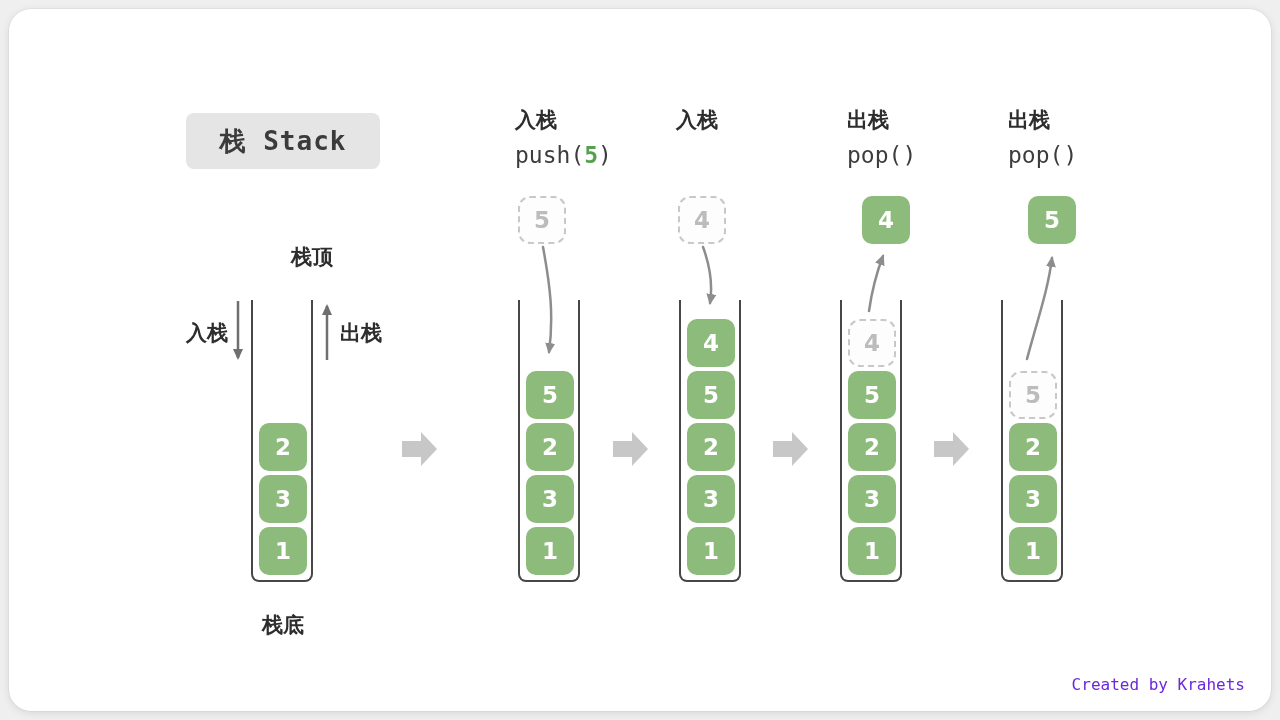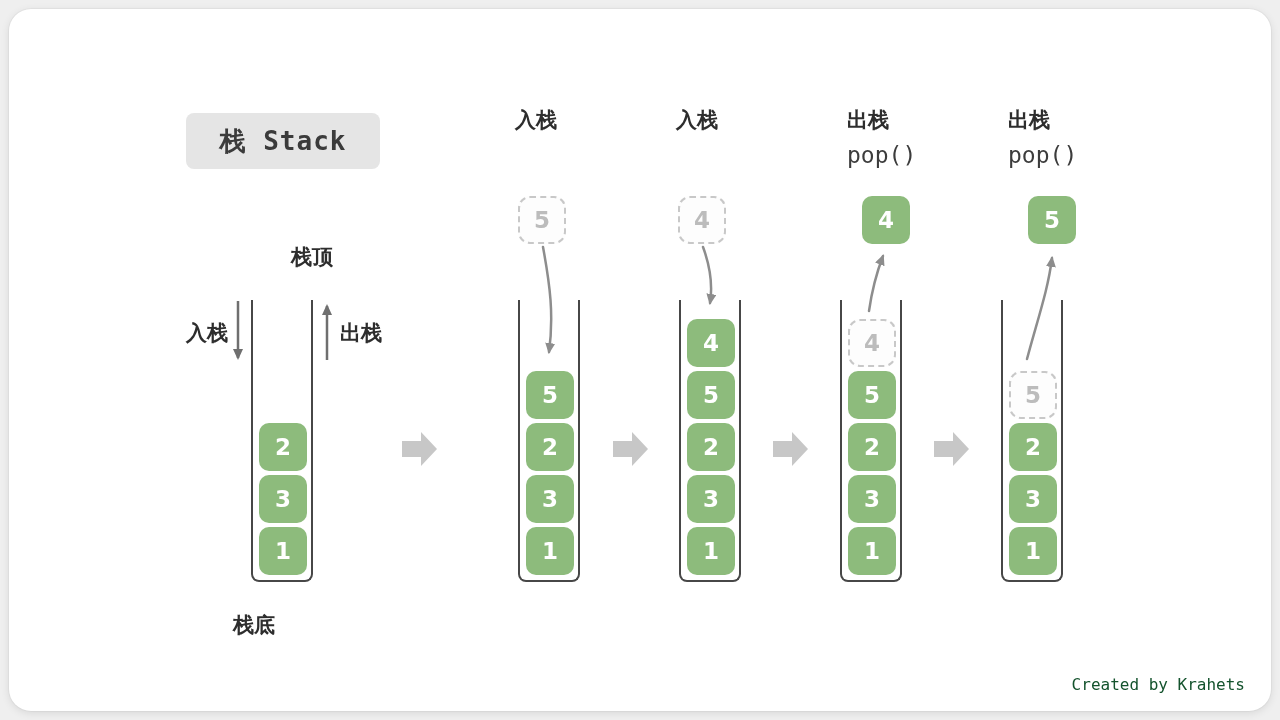--- a/index.html
+++ b/index.html
@@ -53,38 +53,39 @@
   .op .op-code {
     margin-top: 6px; font-size: 23px; color: #3c3c3c;
     font-family: "DejaVu Sans Mono", monospace;
   }
   .op .op-code .arg { color: #55a24d; font-weight: bold; }
 
   .overlay { position: absolute; left: 0; top: 0; pointer-events: none; }
 
   .watermark {
     position: absolute; left: 1040px; top: 675px; width: 205px; text-align: right;
-    font-family: "DejaVu Sans Mono", monospace; font-size: 16px; color: #14532d;
+    font-family: "DejaVu Sans Mono", monospace; font-size: 16px; color: #6d28d9;
   }
 </style>
 </head>
 <body>
 
 <div class="stage">
   <div class="card"></div>
 
   <div class="title-box">栈 Stack</div>
 
   <div class="cjk" style="left:233px; top:243px; width:100px; text-align:right;">栈顶</div>
-  <div class="cjk" style="left:233px; top:611px; width:100px; text-align:left;">栈底</div>
+  <div class="cjk" style="left:233px; top:611px; width:100px; text-align:center;">栈底</div>
   <div class="cjk" style="left:158px; top:319px; width:70px; text-align:right;">入栈</div>
   <div class="cjk" style="left:340px; top:319px; width:70px; text-align:left;">出栈</div>
 
   <div class="op" style="left:515px;">
     <div class="op-cn">入栈</div>
+    <div class="op-code"><span>push(</span><span class="arg">5</span><span>)</span></div>
   </div>
   <div class="op" style="left:676px;">
     <div class="op-cn">入栈</div>
   </div>
   <div class="op" style="left:847px;">
     <div class="op-cn">出栈</div>
     <div class="op-code"><span>pop()</span><span class="arg"></span><span></span></div>
   </div>
   <div class="op" style="left:1008px;">
     <div class="op-cn">出栈</div>

